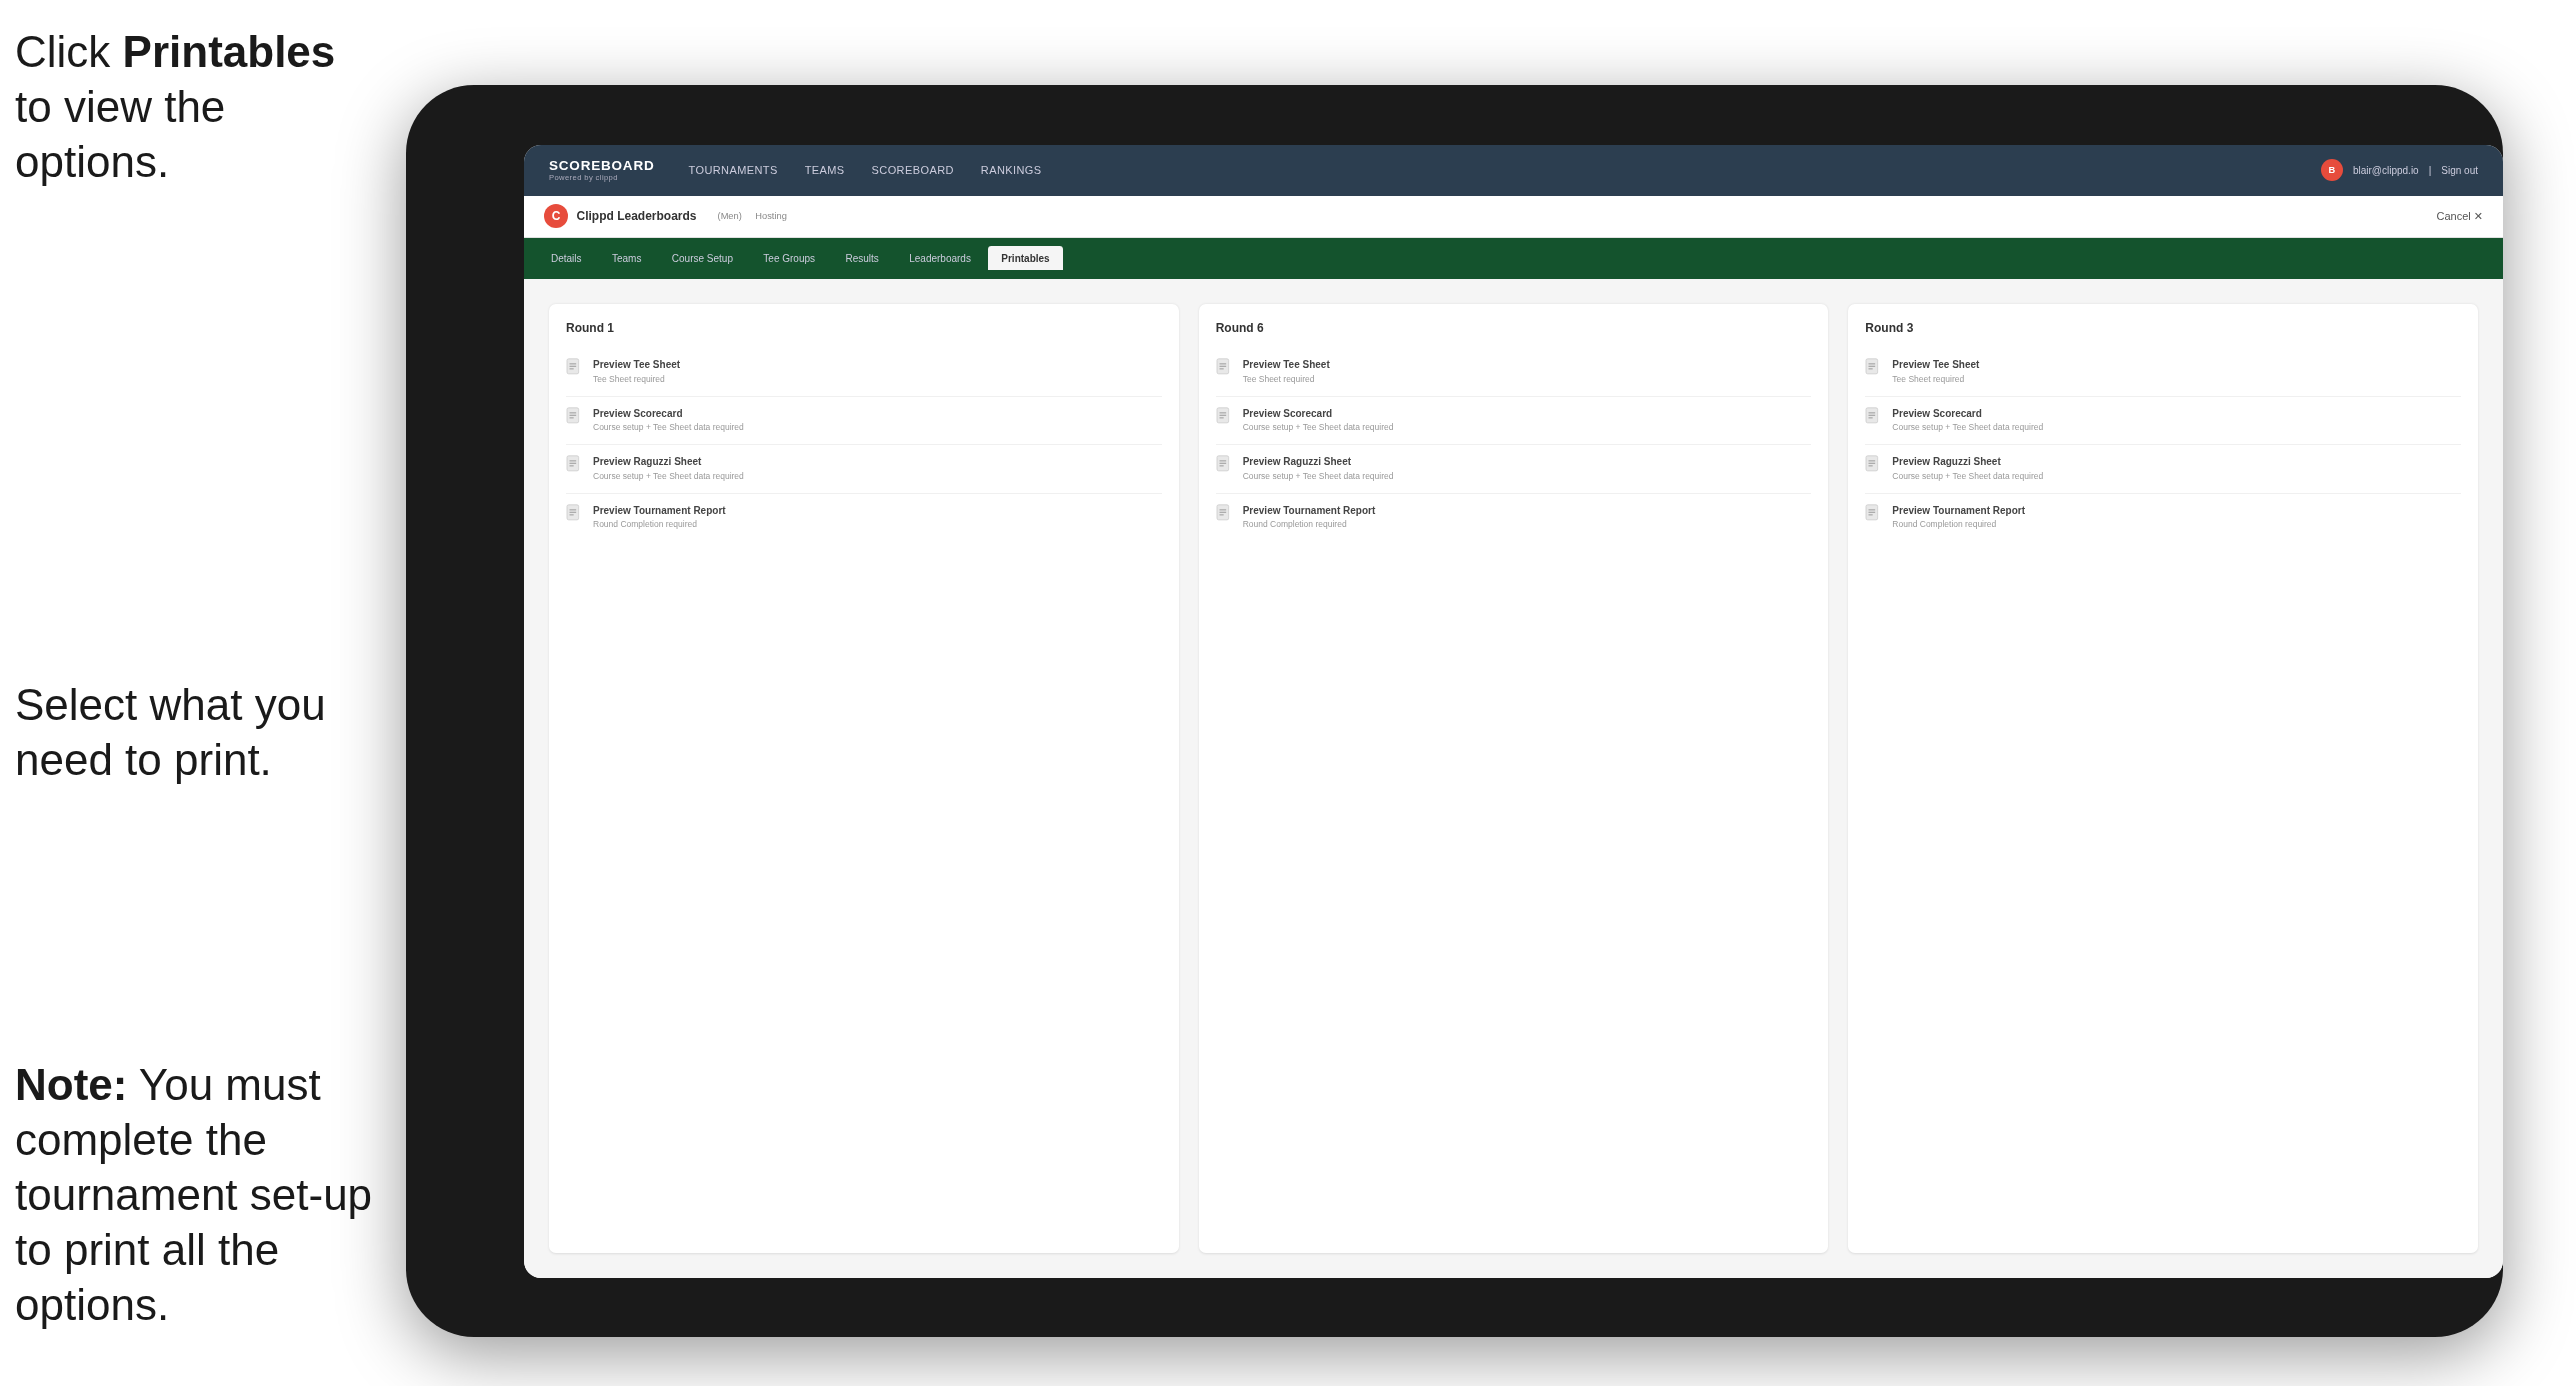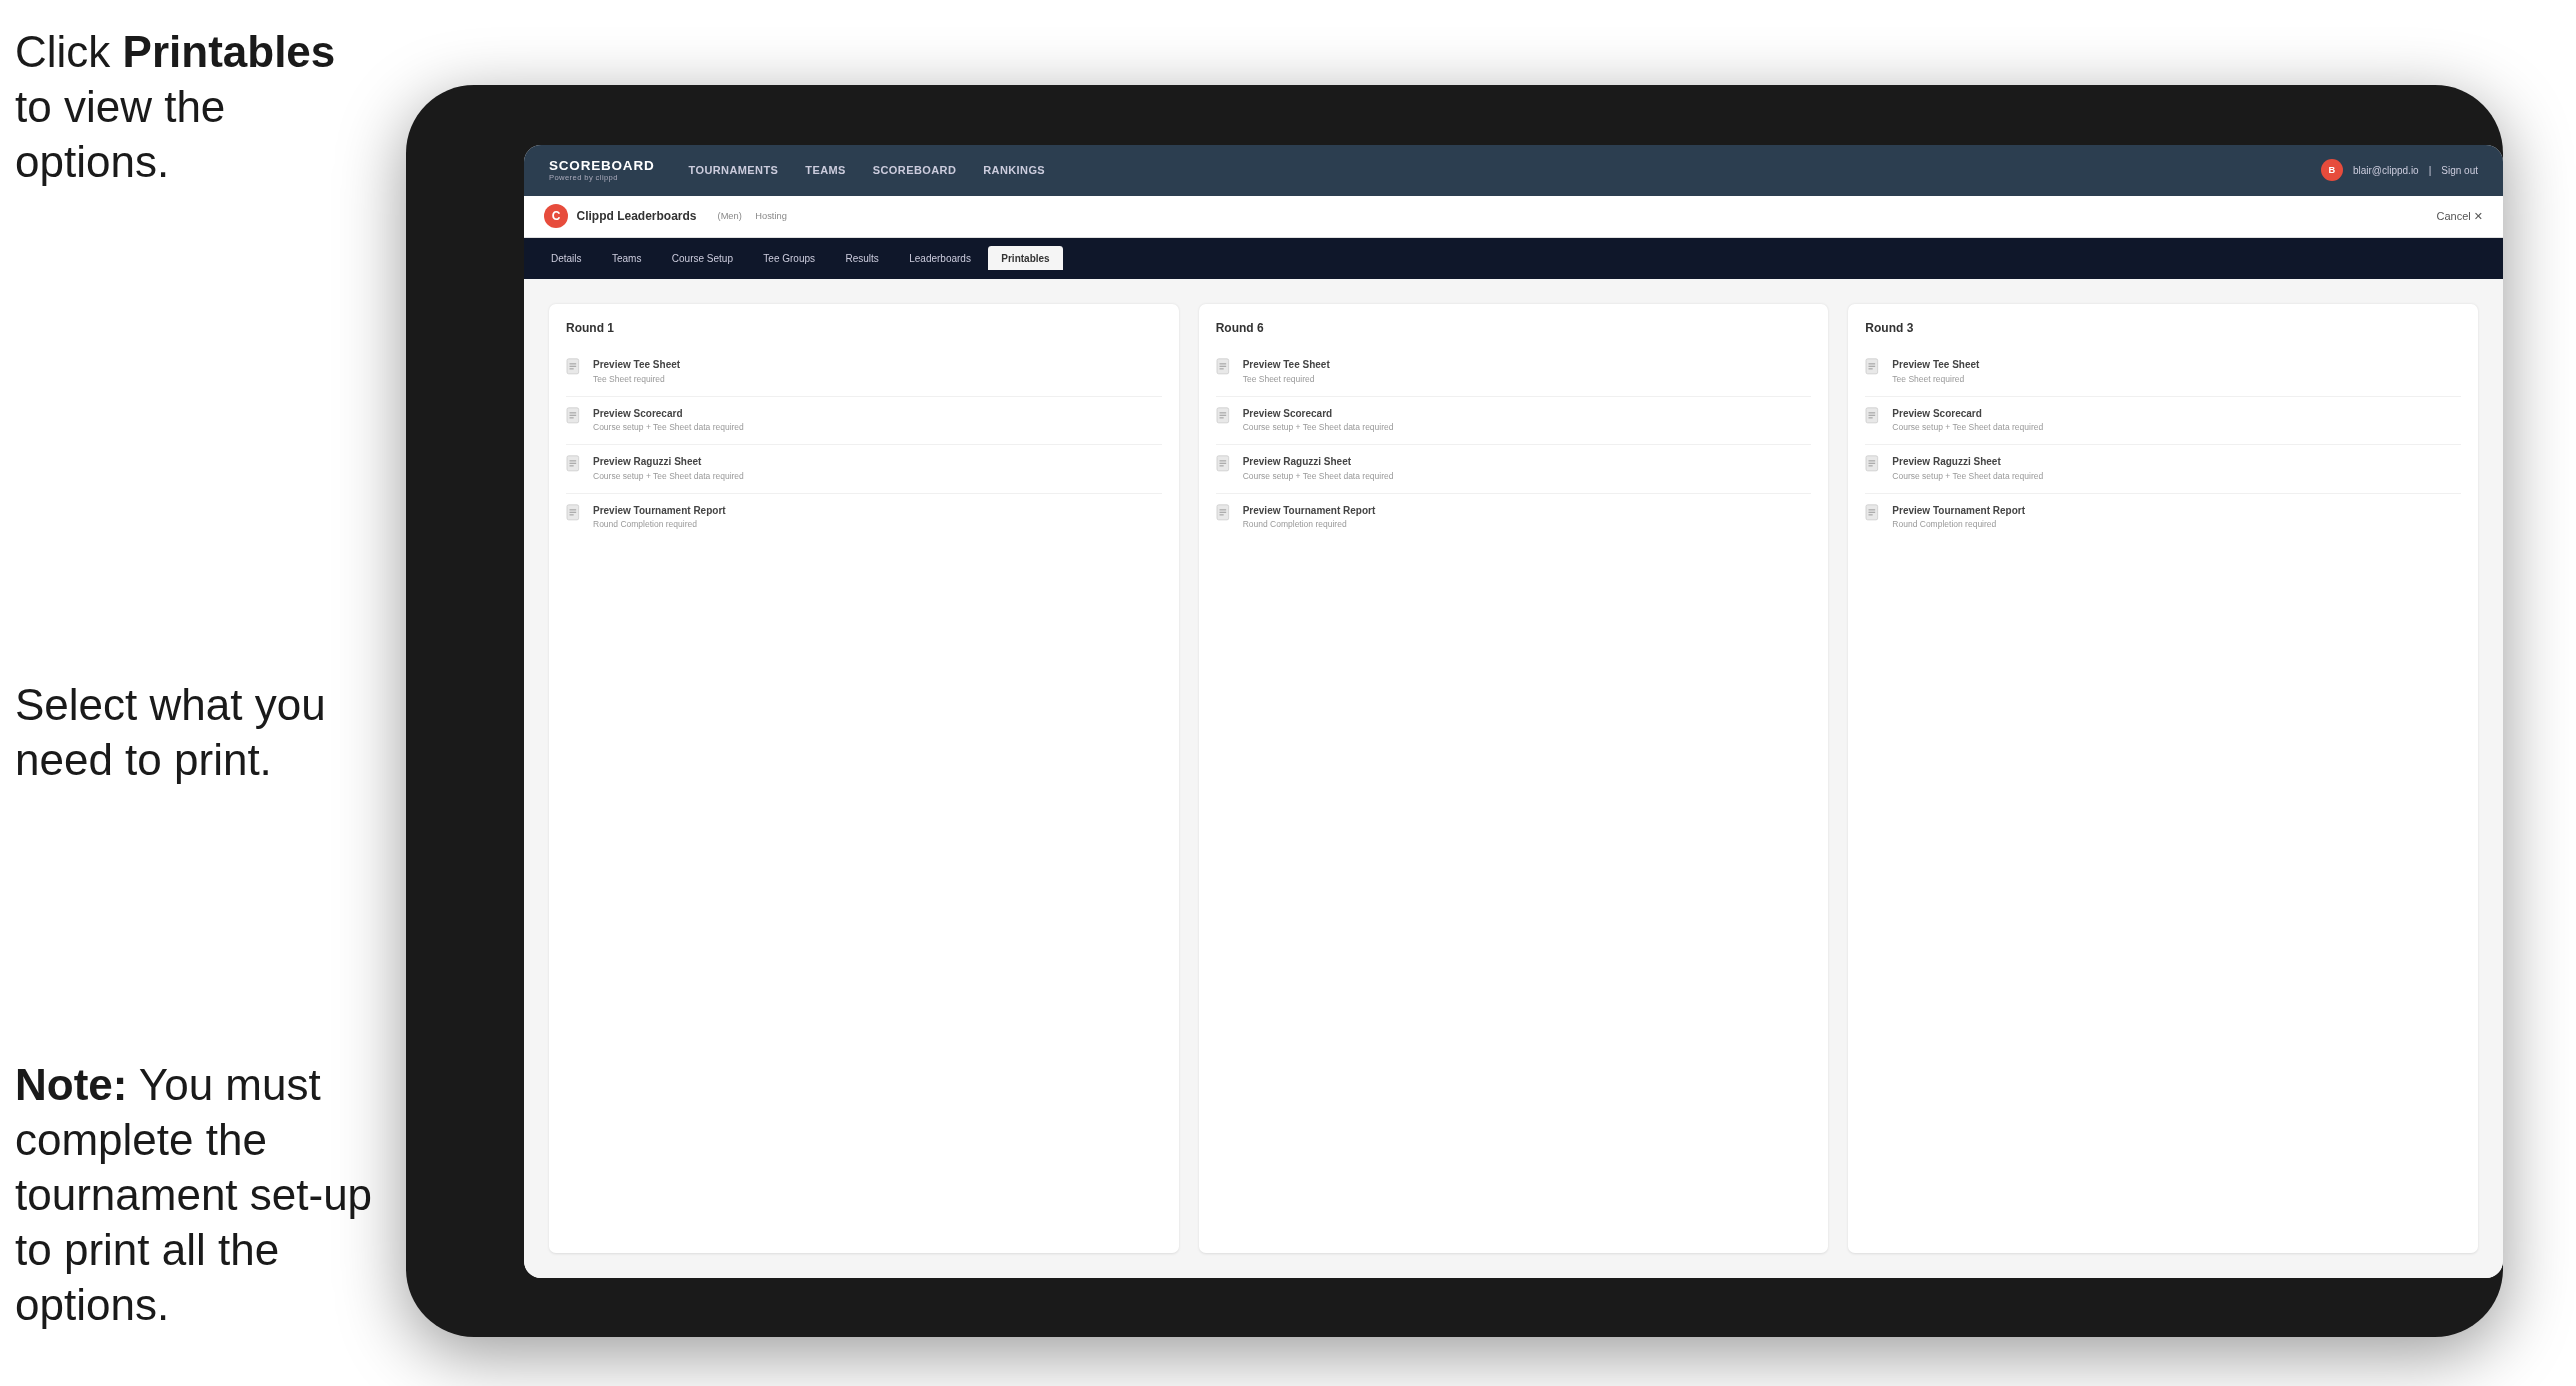--- a/index.html
+++ b/index.html
@@ -100,21 +100,20 @@
       display: flex;
       gap: 27px;
       flex: 1;
     }
     .nav-item {
       font-size: 11px;
       color: #ccd;
       letter-spacing: 0.4px;
       cursor: pointer;
       padding: 3.4px 0;
-      font-weight: bold;
     }
 
     .nav-right {
       display: flex;
       align-items: center;
       gap: 10px;
     }
     .nav-avatar {
       width: 22px;
       height: 22px;
@@ -180,21 +179,21 @@
     }
     .tournament-cancel {
       margin-left: auto;
       font-size: 11px;
       color: #555;
       cursor: pointer;
     }
 
     
     .tab-bar {
-      background: #0f172a;
+      background: #14532d;
       height: 41px;
       display: flex;
       align-items: center;
       padding: 0 13.5px;
       gap: 3.4px;
     }
     .tab {
       padding: 6.8px 13.5px;
       font-size: 10px;
       color: #ccd;

